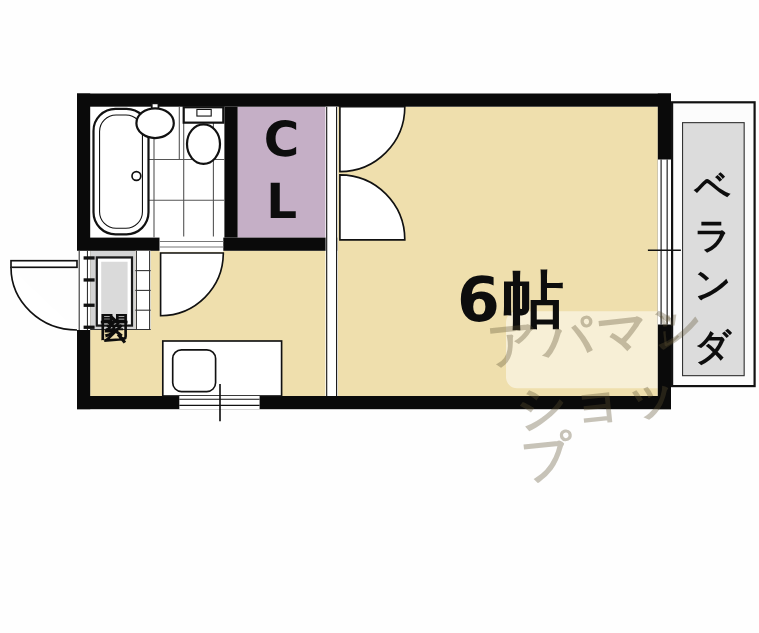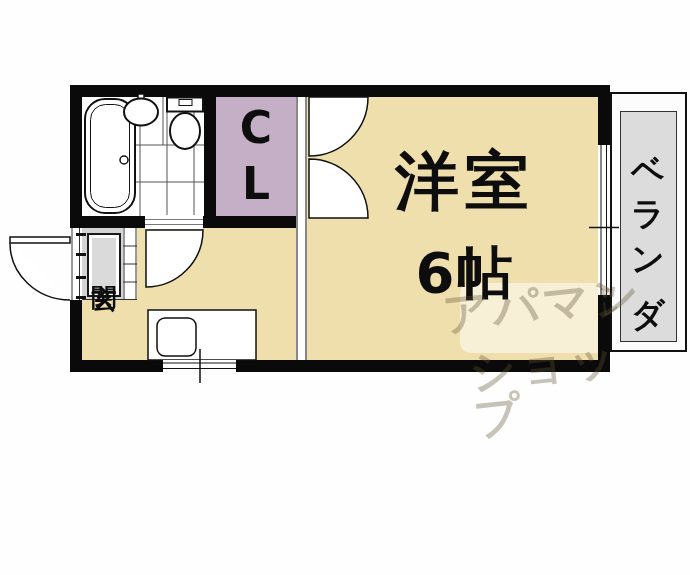--- a/index.html
+++ b/index.html
@@ -168,21 +168,20 @@
       <line x1="601" y1="145" x2="601" y2="295" stroke="#111" stroke-width="1"></line>
       <line x1="606.5" y1="145" x2="606.5" y2="295" stroke="#111" stroke-width="1"></line>
       <line x1="589" y1="227.5" x2="619" y2="227.5" stroke="#111" stroke-width="1.5"></line>
     </g>
   </svg>
 
   <div class="label cl-label">
     <div>C</div>
     <div>L</div>
   </div>
-  <div class="label room-name">洋室</div>
   <div class="label room-size">6帖</div>
   <div class="label genkan-box">
     <div class="genkan-label">玄関</div>
   </div>
 
   <div class="watermark">
     <div class="wm-line1">アパマン</div>
     <div class="wm-mark">wレ</div>
     <div class="wm-line2">ショップ</div>
   </div>

